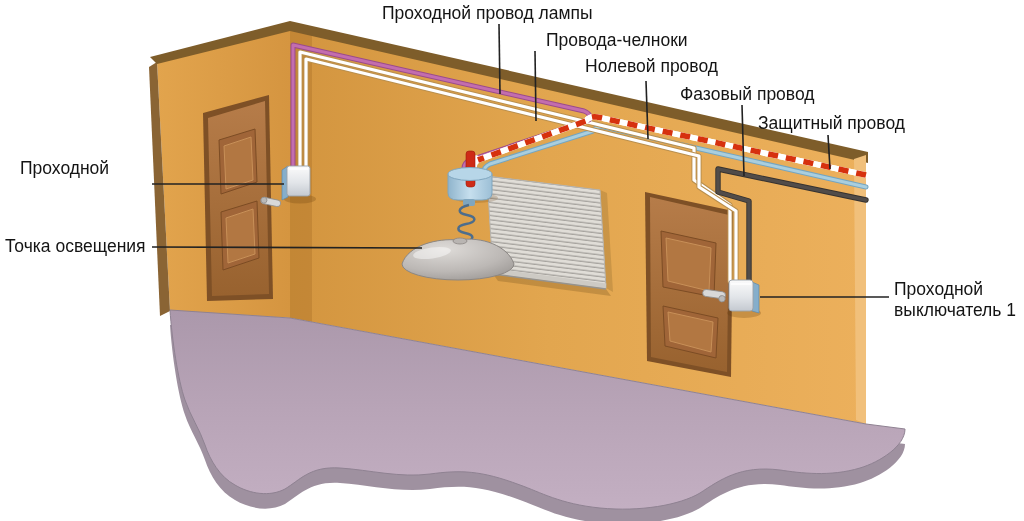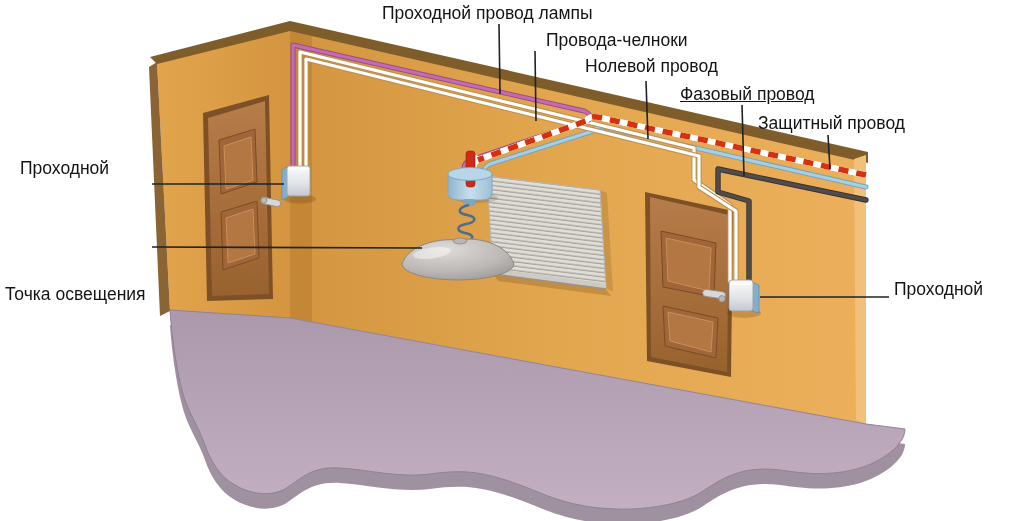--- a/index.html
+++ b/index.html
@@ -202,26 +202,27 @@
     <path d="M828,135 L830,169"></path>
     <path d="M152,184 L284,184"></path>
     <path d="M152,247 L422,248"></path>
     <path d="M760,297 L889,297"></path>
   </g>
 </svg>
 
 <div class="lbl" style="left:382px;top:3px;">Проходной провод лампы</div>
 <div class="lbl" style="left:518px;top:30px;margin-left:28px;">Провода-челноки</div>
 <div class="lbl" style="left:585px;top:56px;">Нолевой провод</div>
-<div class="lbl" style="left:680px;top:84px;text-decoration:underline;">Фазовый провод</div>
+<div class="lbl" style="left:680px;top:84px;">Фазовый провод</div>
 <div class="lbl" style="left:758px;top:113px;text-align:center;">Защитный провод</div>
 
 <div class="lbl" style="left:20px;top:158px;">
   <span class="ln">Проходной</span>
 </div>
 
-<div class="lbl" style="left:5px;top:236px;margin-top:48px;">Точка освещения</div>
+<div class="lbl" style="left:5px;top:236px;">Точка освещения</div>
 
 <div class="lbl" style="left:894px;top:279px;">
   <span class="ln">Проходной</span>
+  <span class="ln">выключатель 1</span>
 </div>
 
 </div>
 
 </body></html>

